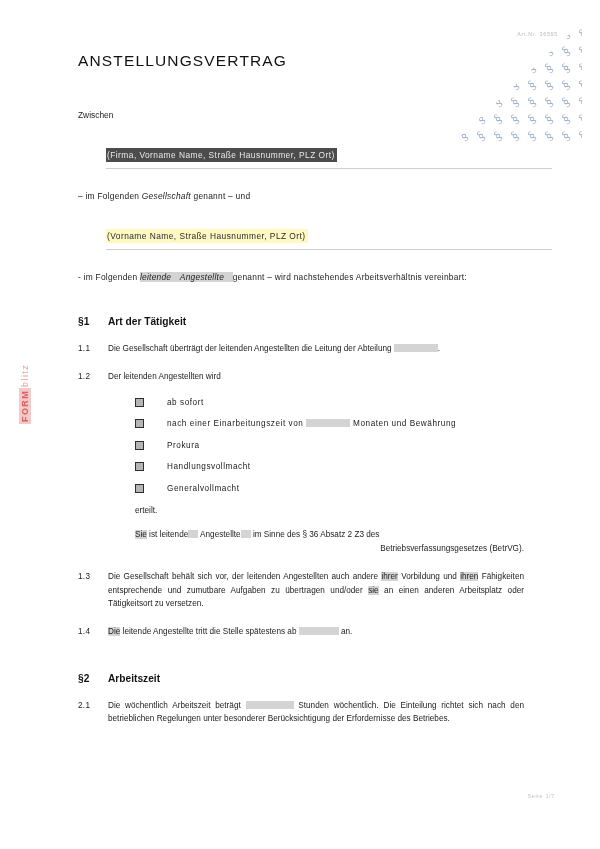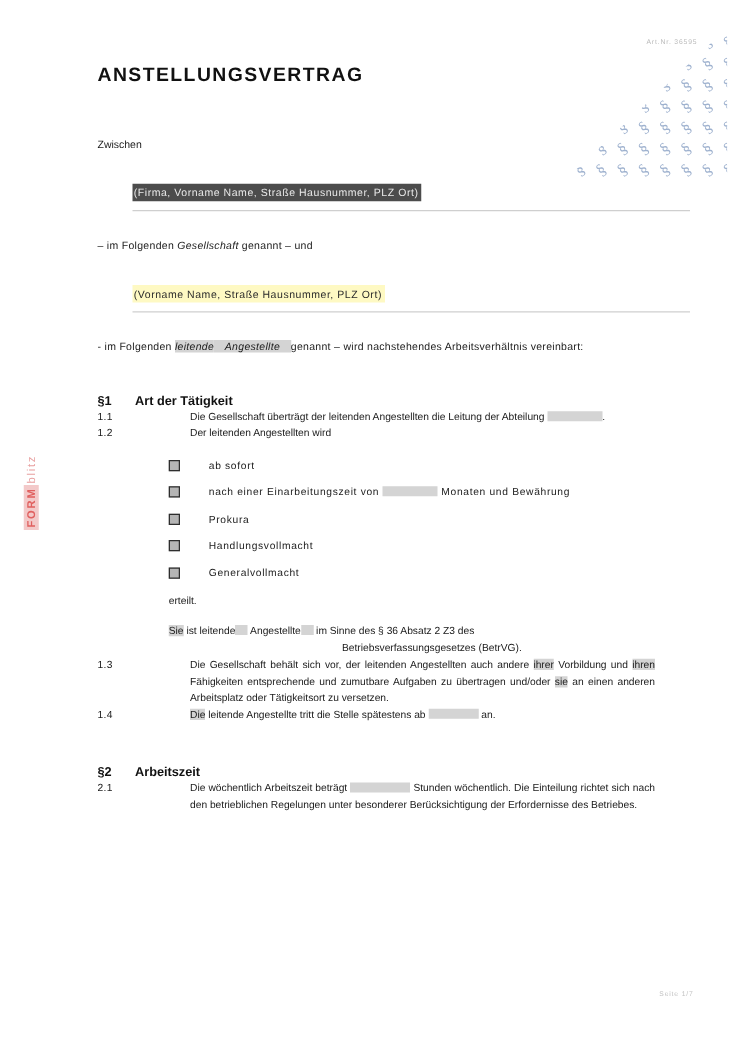--- a/index.html
+++ b/index.html
@@ -95,21 +95,21 @@
     position: absolute;
     left: 78px;
     top: 0;
     width: 446px;
     z-index: 2;
   }
 
   .doc-title {
     margin-top: 52px;
     font-size: 15.5px;
-    font-weight: bold;
+    font-weight: normal;
     letter-spacing: 1.15px;
     color: #111;
   }
 
   .lead-word {
     margin-top: 40px;
     font-size: 8.4px;
     color: #1b1b1b;
   }
 
@@ -152,23 +152,23 @@
     font-size: 10.2px;
     font-weight: bold;
     color: #111;
     display: flex;
   }
   .sec-head .num { width: 30px; flex: 0 0 30px; }
 
   
   .para {
     display: flex;
+    margin-top: 15px;
     font-size: 8.2px;
     line-height: 1.62;
-    gap: 44px;
   }
   .para .num {
     width: 30px;
     flex: 0 0 30px;
     letter-spacing: 0.3px;
   }
   .para .body {
     flex: 1 1 auto;
     text-align: justify;
     text-justify: inter-word;
@@ -208,21 +208,21 @@
   }
 
   .sub-para {
     margin-left: 57px;
     margin-top: 13px;
     font-size: 8.2px;
     line-height: 1.7;
     width: 389px;
     text-align: justify;
   }
-  .sub-para .lastline { text-align: center; margin-left: 32px; }
+  .sub-para .lastline { text-align: right; margin-left: 32px; }
 
   .inline-blank {
     display: inline-block;
     background: #d4d4d4;
     height: 8px;
     vertical-align: -1px;
   }
   .blank-w40 { width: 40px; }
   .blank-w44 { width: 44px; }
   .blank-w48 { width: 48px; }

